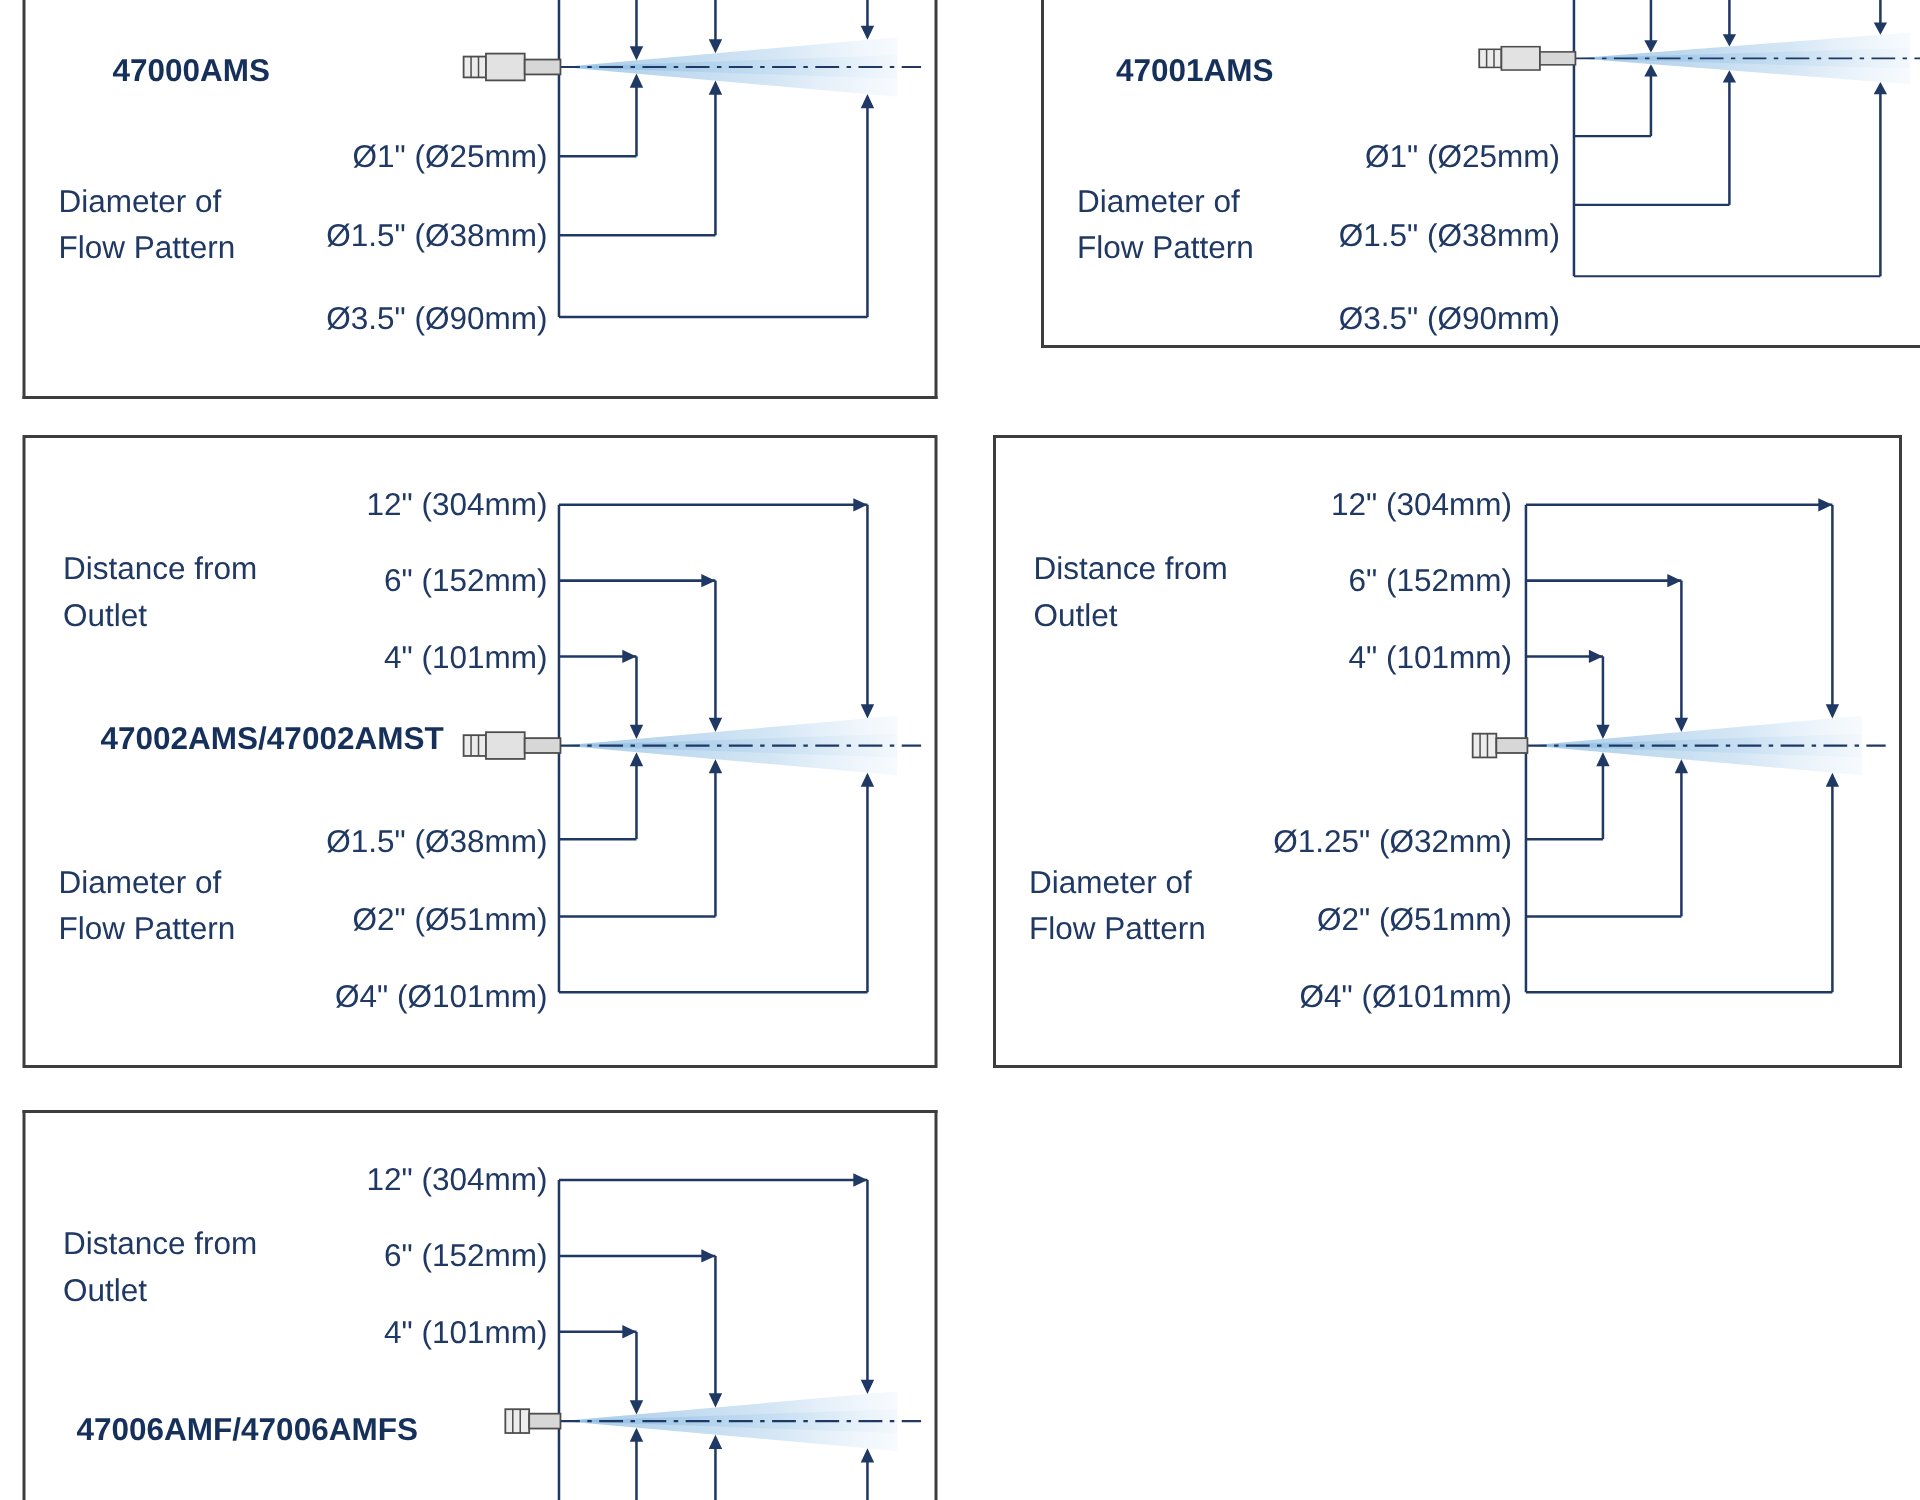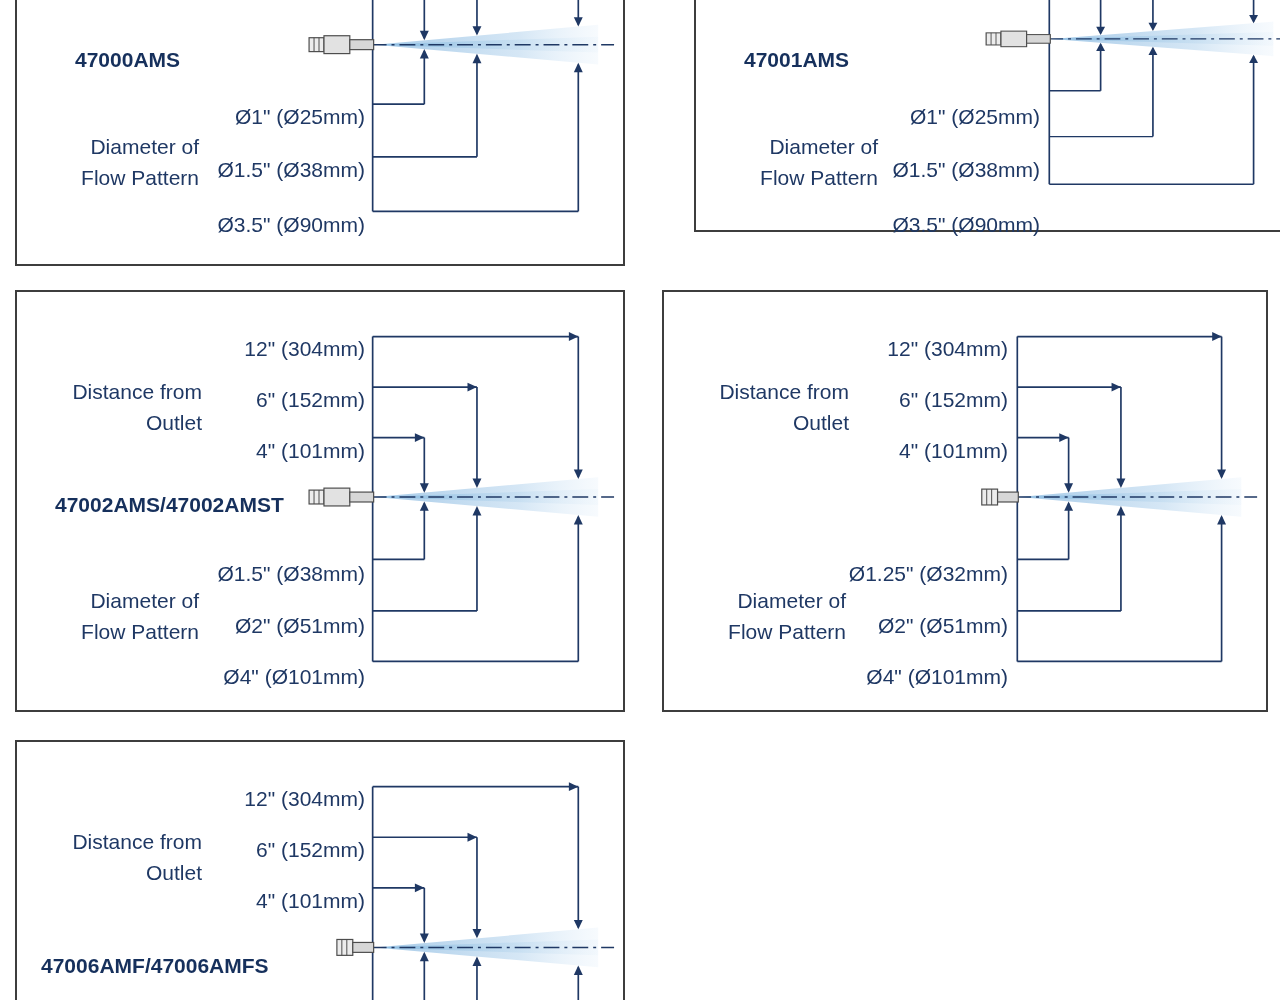--- a/index.html
+++ b/index.html
@@ -10,23 +10,22 @@
   .panel{
     position:absolute;border:2px solid #3d3d3d;background:#ffffff;
     box-sizing:border-box;
   }
   .panel.cut-top{border-top:none;}
   .panel.cut-bottom{border-bottom:none;}
   .diagram{position:absolute;left:0;top:0;right:0;bottom:0;}
   .lbl{
     position:absolute;font-size:21px;line-height:24px;color:#1f3864;
     white-space:nowrap;
-    margin-top:12px;
   }
-  .center{text-align:right;white-space:normal;line-height:31px;}
+  .center{text-align:left;white-space:normal;line-height:31px;}
   .meas{text-align:right;}
   .model{font-weight:700;color:#16305c;}
   .model2{line-height:29px;}
 </style>
 </head>
 <body>
 
 <div class="panel cut-top" style="left:15px;top:0;width:610px;height:266px">
   <div class="diagram"><svg viewBox="0 0 610 266" width="100%" height="100%" preserveAspectRatio="none">
         <defs>
@@ -179,21 +178,21 @@
       <rect x="335" y="202" width="24" height="10" fill="#d7d7d7" stroke="#4d4d4d" stroke-width="1.2"></rect>
     </g>
       </svg></div>
   <div class="lbl center" style="left:25px;top:72px;width:160px">
     <div>Distance from</div>
     <div>Outlet</div>
   </div>
   <div class="lbl meas" style="right:258px;top:33px">12" (304mm)</div>
   <div class="lbl meas" style="right:258px;top:84px">6" (152mm)</div>
   <div class="lbl meas" style="right:258px;top:135px">4" (101mm)</div>
-  <div class="lbl model model2" style="left:38px;top:186px">
+  <div class="lbl model model2" style="left:50px;top:186px">
     <div>47002AMS/47002AMST</div>
   </div>
   <div class="lbl center" style="left:22px;top:281px;width:160px">
     <div>Diameter of</div>
     <div>Flow Pattern</div>
   </div>
   <div class="lbl meas" style="right:258px;top:258px">Ø1.5" (Ø38mm)</div>
   <div class="lbl meas" style="right:258px;top:310px">Ø2" (Ø51mm)</div>
   <div class="lbl meas" style="right:258px;top:361px">Ø4" (Ø101mm)</div>
 </div>
@@ -305,14 +304,14 @@
     <rect x="338" y="202" width="21" height="10" fill="#d7d7d7" stroke="#4d4d4d" stroke-width="1.2"></rect>
   </g>
       </svg></div>
   <div class="lbl center" style="left:25px;top:72px;width:160px">
     <div>Distance from</div>
     <div>Outlet</div>
   </div>
   <div class="lbl meas" style="right:258px;top:33px">12" (304mm)</div>
   <div class="lbl meas" style="right:258px;top:84px">6" (152mm)</div>
   <div class="lbl meas" style="right:258px;top:135px">4" (101mm)</div>
-  <div class="lbl model" style="left:24px;top:200px">47006AMF/47006AMFS</div>
+  <div class="lbl model" style="left:34px;top:200px">47006AMF/47006AMFS</div>
 </div>
 
 </body></html>

